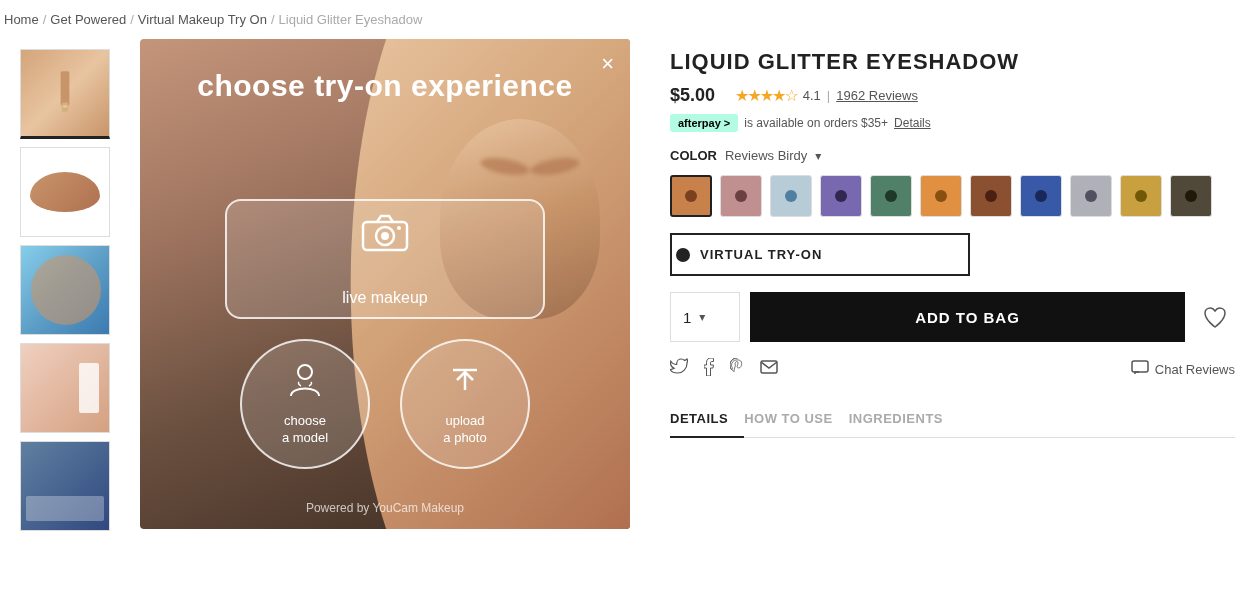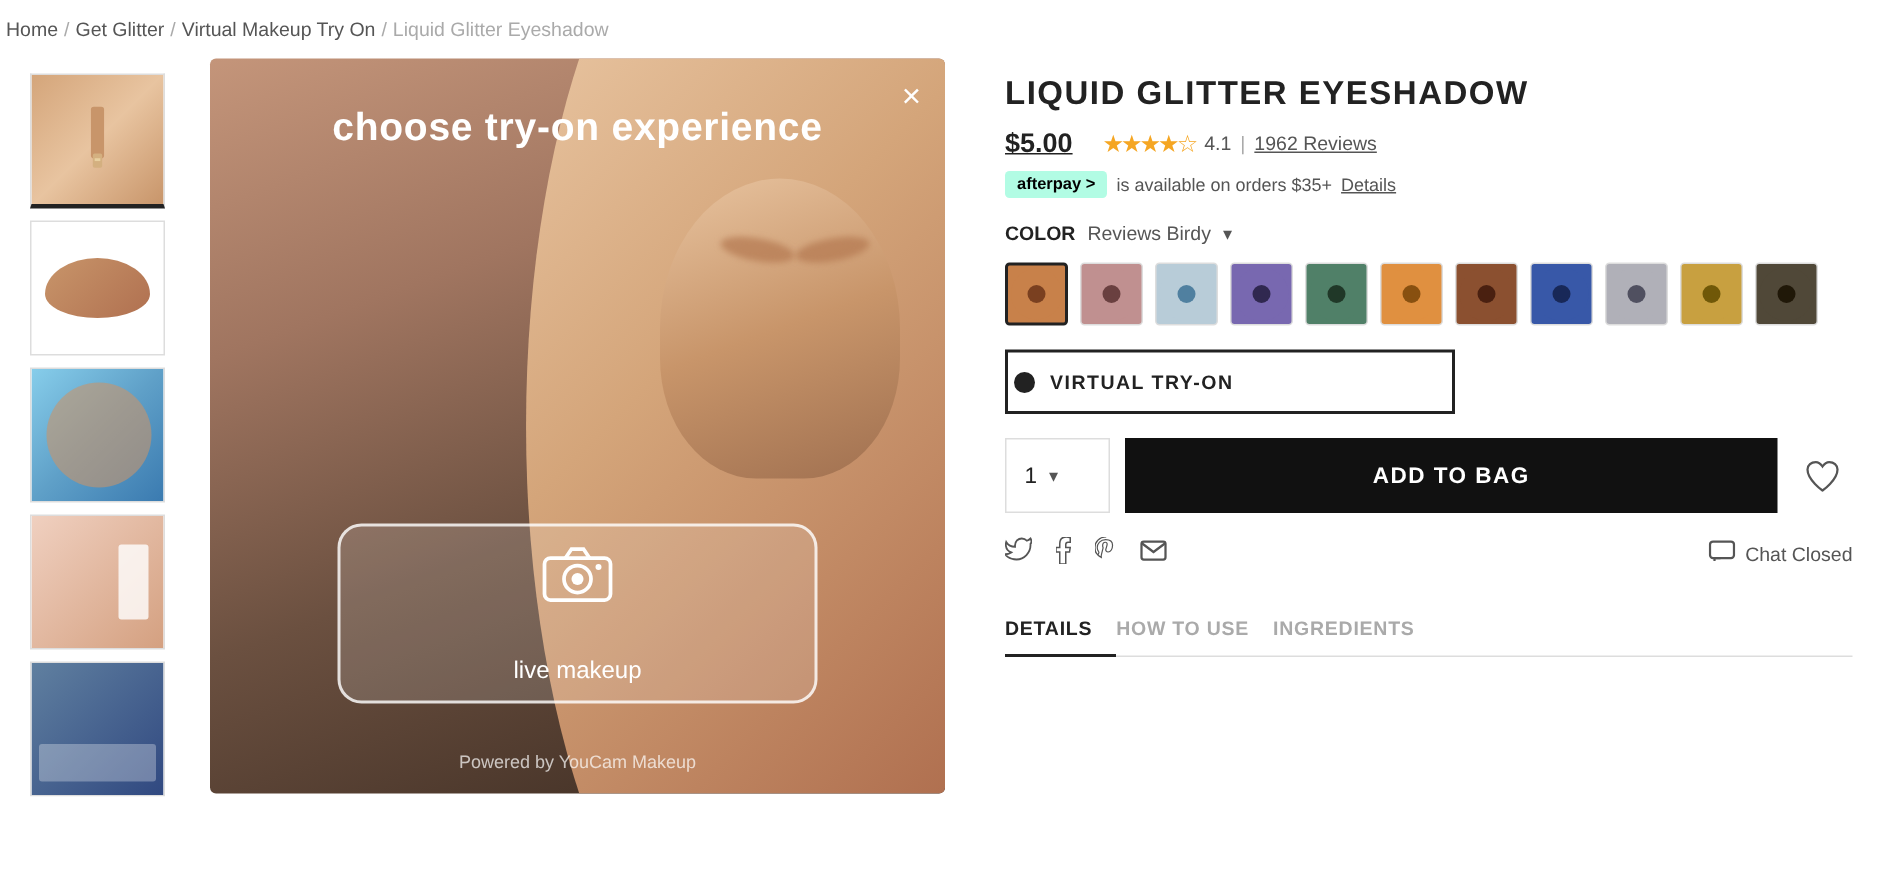--- a/index.html
+++ b/index.html
@@ -22,40 +22,40 @@
 
     
     .modal-area { position: relative; width: 490px; height: 490px; margin: 0 20px; flex-shrink: 0; }
     .modal-bg { width: 100%; height: 100%; background: linear-gradient(160deg, #c4957a 0%, #a07560 30%, #6b5040 60%, #3a2a20 100%); border-radius: 4px; overflow: hidden; position: relative; }
     
     
     .face-bg { position: absolute; right: 0; top: 0; bottom: 0; width: 60%; background: linear-gradient(135deg, #e8c4a0 0%, #d4a57a 40%, #b07050 100%); clip-path: ellipse(55% 80% at 60% 50%); }
 
     .modal-close { position: absolute; top: 12px; right: 16px; color: #fff; font-size: 22px; cursor: pointer; z-index: 10; font-weight: 300; }
 
-    .modal-title { position: absolute; top: 30px; left: 0; right: 0; text-align: center; color: #fff; font-size: 26px; font-weight: bold; z-index: 10; letter-spacing: 0.5px; }
+    .modal-title { position: absolute; top: 30px; left: 0; right: 0; text-align: center; color: #fff; font-size: 30px; font-weight: bold; z-index: 10; letter-spacing: 0.5px; }
 
     .modal-options { position: absolute; bottom: 60px; left: 50%; transform: translateX(-50%); display: flex; flex-direction: column; align-items: center; gap: 20px; z-index: 10; width: 360px; }
 
     .live-makeup-btn { width: 320px; height: 120px; border: 2px solid rgba(255,255,255,0.8); border-radius: 16px; background: rgba(255,255,255,0.15); display: flex; flex-direction: column; align-items: center; justify-content: center; gap: 28px; color: #fff; cursor: pointer; }
     .live-makeup-btn .cam-icon { font-size: 36px; }
     .live-makeup-btn .btn-label { font-size: 16px; font-weight: 500; }
 
     .bottom-options { display: flex; gap: 30px; }
     .circle-btn { width: 130px; height: 130px; border: 2px solid rgba(255,255,255,0.8); border-radius: 50%; background: rgba(255,255,255,0.15); display: flex; flex-direction: column; align-items: center; justify-content: center; gap: 8px; color: #fff; cursor: pointer; text-align: center; }
     .circle-btn .icon { font-size: 30px; }
     .circle-btn .btn-label { font-size: 13px; font-weight: 500; line-height: 1.3; }
 
     .modal-powered { position: absolute; bottom: 14px; left: 0; right: 0; text-align: center; color: rgba(255,255,255,0.7); font-size: 12px; z-index: 10; }
 
     
     .product-info { flex: 1; padding: 10px 0 0 20px; }
     .product-title { font-size: 22px; font-weight: bold; letter-spacing: 1px; text-transform: uppercase; margin-bottom: 10px; }
     .price-rating { display: flex; align-items: center; gap: 20px; margin-bottom: 8px; }
-    .price { font-size: 18px; font-weight: bold; text-decoration: underline; }
+    .price { font-size: 18px; font-weight: bold; }
     .rating { display: flex; align-items: center; gap: 6px; }
     .stars { color: #f5a623; font-size: 16px; letter-spacing: -2px; }
     .rating-num { font-size: 13px; color: #555; }
     .reviews-link { font-size: 13px; color: #555; text-decoration: underline; cursor: pointer; }
 
     .afterpay-row { display: flex; align-items: center; gap: 6px; margin-bottom: 16px; font-size: 12px; color: #555; }
     .afterpay-badge { background: #b2fce4; color: #000; font-weight: bold; font-size: 11px; padding: 3px 8px; border-radius: 3px; }
     .details-link { color: #555; text-decoration: underline; cursor: pointer; }
 
     .color-row { display: flex; align-items: center; gap: 8px; margin-bottom: 12px; }
@@ -90,21 +90,21 @@
 
     .what-it-is { font-size: 13px; color: #333; }
     .what-it-is strong { font-weight: bold; }
   </style>
 </head>
 <body>
 
 <div class="breadcrumb">
   <a>Home</a>
   <span>/</span>
-  <a>Get Glitter</a>
+  <a>Get Powered</a>
   <span>/</span>
   <a>Virtual Makeup Try On</a>
   <span>/</span>
   <span>Liquid Glitter Eyeshadow</span>
 </div>
 
 <div class="main">
 
   <div class="thumbnails">
     <div class="thumb thumb-1 active">
@@ -156,20 +156,43 @@
               <rect x="2" y="10" width="44" height="28" rx="4" stroke="white" stroke-width="2.5" fill="none"></rect>
               <circle cx="24" cy="24" r="9" stroke="white" stroke-width="2.5" fill="none"></circle>
               <circle cx="24" cy="24" r="4" fill="white"></circle>
               <path d="M16 10 L20 4 L28 4 L32 10" stroke="white" stroke-width="2.5" fill="none"></path>
               <circle cx="38" cy="16" r="2" fill="white"></circle>
             </svg>
           </div>
           <div class="btn-label">live makeup</div>
         </div>
 
+        <div class="bottom-options">
+          <div class="circle-btn">
+            <div class="icon">
+              <svg width="36" height="36" viewBox="0 0 36 36" fill="none" xmlns="http://www.w3.org/2000/svg">
+                <circle cx="18" cy="10" r="7" stroke="white" stroke-width="2" fill="none"></circle>
+                <path d="M4 34 C4 24 32 24 32 34" stroke="white" stroke-width="2" fill="none"></path>
+                <path d="M12 20 C12 20 10 22 14 24" stroke="white" stroke-width="1.5" fill="none"></path>
+                <path d="M24 20 C24 20 26 22 22 24" stroke="white" stroke-width="1.5" fill="none"></path>
+              </svg>
+            </div>
+            <div class="btn-label">choose<br>a model</div>
+          </div>
+          <div class="circle-btn">
+            <div class="icon">
+              <svg width="36" height="36" viewBox="0 0 36 36" fill="none" xmlns="http://www.w3.org/2000/svg">
+                <line x1="18" y1="28" x2="18" y2="10" stroke="white" stroke-width="2.5"></line>
+                <polyline points="10,18 18,10 26,18" stroke="white" stroke-width="2.5" fill="none"></polyline>
+                <line x1="6" y1="8" x2="30" y2="8" stroke="white" stroke-width="2.5"></line>
+              </svg>
+            </div>
+            <div class="btn-label">upload<br>a photo</div>
+          </div>
+        </div>
       </div>
 
       <div class="modal-powered">Powered by YouCam Makeup</div>
     </div>
   </div>
 
   <div class="product-info">
     <div class="product-title">LIQUID GLITTER EYESHADOW</div>
 
     <div class="price-rating">
@@ -274,21 +297,21 @@
             </svg>
         </span>
       </div>
       <div class="chat-closed">
         <span>
           <svg width="18" height="16" viewBox="0 0 18 16" fill="none">
               <rect x="1" y="1" width="16" height="11" rx="2" stroke="#555" stroke-width="1.5" fill="none"></rect>
               <polyline points="4,14 4,12 8,12" stroke="#555" stroke-width="1.5" fill="none"></polyline>
             </svg>
         </span>
-        <span>Chat Closed</span>
+        <span>Chat Reviews</span>
       </div>
     </div>
 
     <div class="tabs-row">
       <div class="tab active">DETAILS</div>
       <div class="tab">HOW TO USE</div>
       <div class="tab">INGREDIENTS</div>
     </div>
 
   </div>

